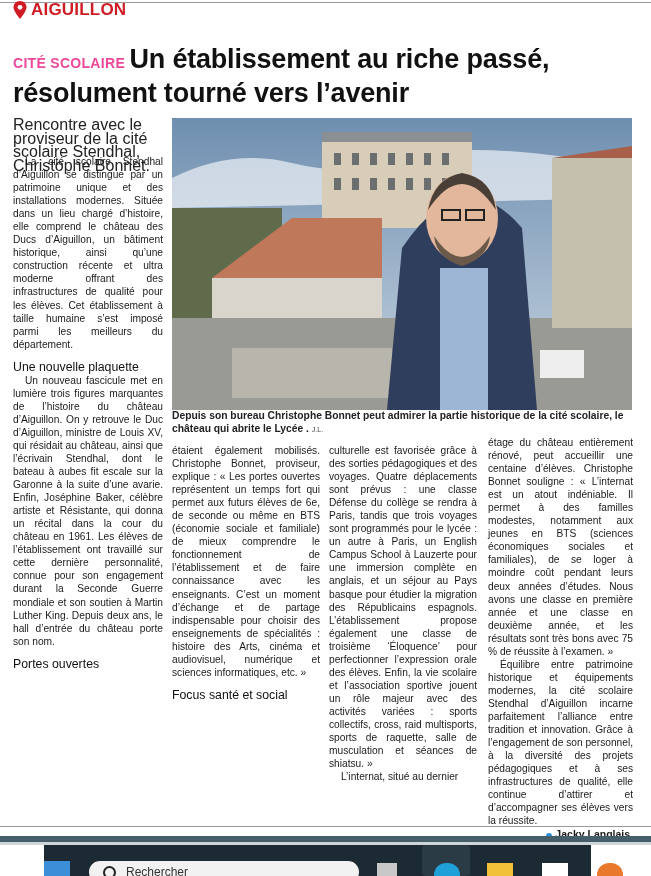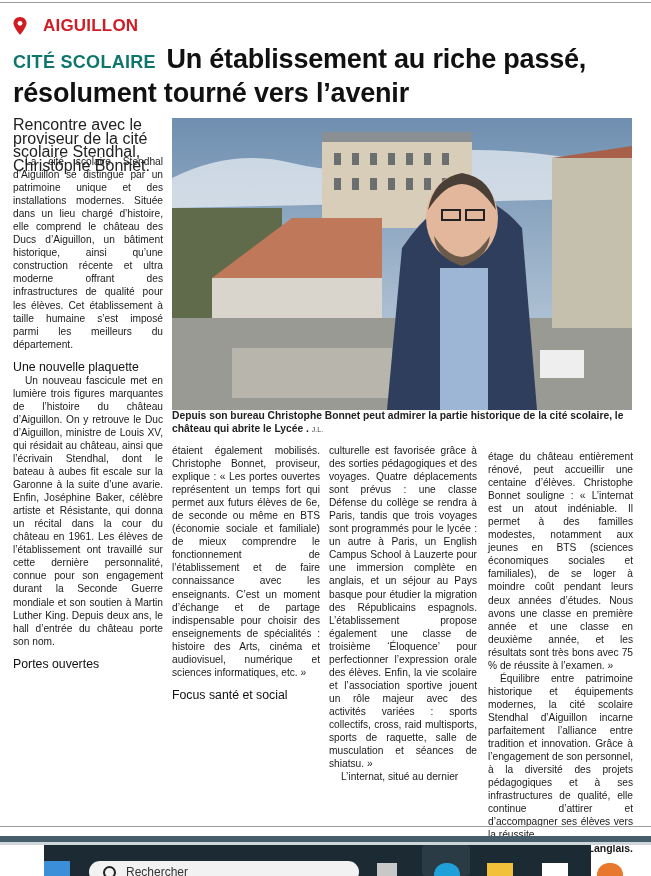--- a/index.html
+++ b/index.html
@@ -1,35 +1,35 @@
 <!DOCTYPE html>
 <html><head>
 <meta charset="utf-8">
 <style>
   html, body { margin: 0; padding: 0; }
   body {
     width: 651px; height: 876px; overflow: hidden; position: relative;
     background: #ffffff; font-family: "Liberation Sans", sans-serif; color: #111;
   }
   .topline { position: absolute; left: 0; top: 2px; width: 651px; height: 1px; background: #9a9a9a; }
-  .location { position: absolute; left: 13px; top: 16px; display: flex; align-items: center; gap: 16px; }
+  .location { position: absolute; left: 13px; top: 0; display: flex; align-items: center; gap: 4px; }
   .location .pin { width: 14px; height: 18px; }
   .location .loc-text { color: #d01c25; font-weight: bold; font-size: 17px; letter-spacing: 0.2px; }
   .headline { position: absolute; left: 13px; top: 44px; width: 630px; line-height: 30px; }
-  .headline .kicker { color: #0f766e; font-weight: bold; font-size: 18px; letter-spacing: 0.3px; margin-right: 6px; }
+  .headline .kicker { color: #ec4899; font-weight: bold; font-size: 14px; letter-spacing: 0.3px; margin-right: 0; }
   .headline .title { font-weight: bold; font-size: 27px; color: #111; letter-spacing: -0.2px; }
   .chapo { position: absolute; left: 13px; top: 118px; width: 150px; font-size: 16px; line-height: 13.6px; color: #222; }
   .col { position: absolute; font-size: 10.2px; line-height: 13.05px; color: #1a1a1a; text-align: justify; hyphens: manual; }
   .col p { margin: 0; }
   .col p.ind { text-indent: 12px; }
   .col h3 { margin: 10px 0 0 0; font-size: 12.3px; line-height: 13px; font-weight: normal; color: #111; text-align: left; }
   .col1 { left: 13px; top: 155px; width: 150px; }
   .col2 { left: 172px; top: 444px; width: 148px; }
   .col3 { left: 329px; top: 438px; width: 148px; margin-top: 6px; }
-  .col4 { left: 488px; top: 450px; width: 145px; }
+  .col4 { left: 488px; top: 436px; width: 145px; }
   .photo { position: absolute; left: 172px; top: 118px; width: 460px; height: 292px; overflow: hidden; background: #8aa0b5; }
   .caption { position: absolute; left: 172px; top: 410px; width: 460px; font-size: 10.3px; line-height: 12.5px; font-weight: bold; color: #222; }
   .caption .credit { font-weight: normal; font-size: 7px; color: #444; }
   .signature { text-align: right; font-weight: bold; font-size: 10.5px; margin-top: 1px; }
   .signature .dot { display: inline-block; width: 6px; height: 6px; border-radius: 50%; background: #2b8fd6; margin-right: 3px; vertical-align: middle; }
   .bottomline { position: absolute; left: 0; top: 826px; width: 651px; height: 1px; background: #9a9a9a; }
   .band { position: absolute; left: 0; top: 836px; width: 651px; height: 6px; background: #465d6a; }
   .band2 { position: absolute; left: 0; top: 842px; width: 651px; height: 3px; background: #cfd6da; }
   .taskbar { position: absolute; left: 0; top: 845px; width: 547px; height: 31px; background: #1c2a33; margin-left: 44px; }
   .tb-start { position: absolute; left: 0; top: 16px; width: 26px; height: 15px; background: #3a8fd8; }

